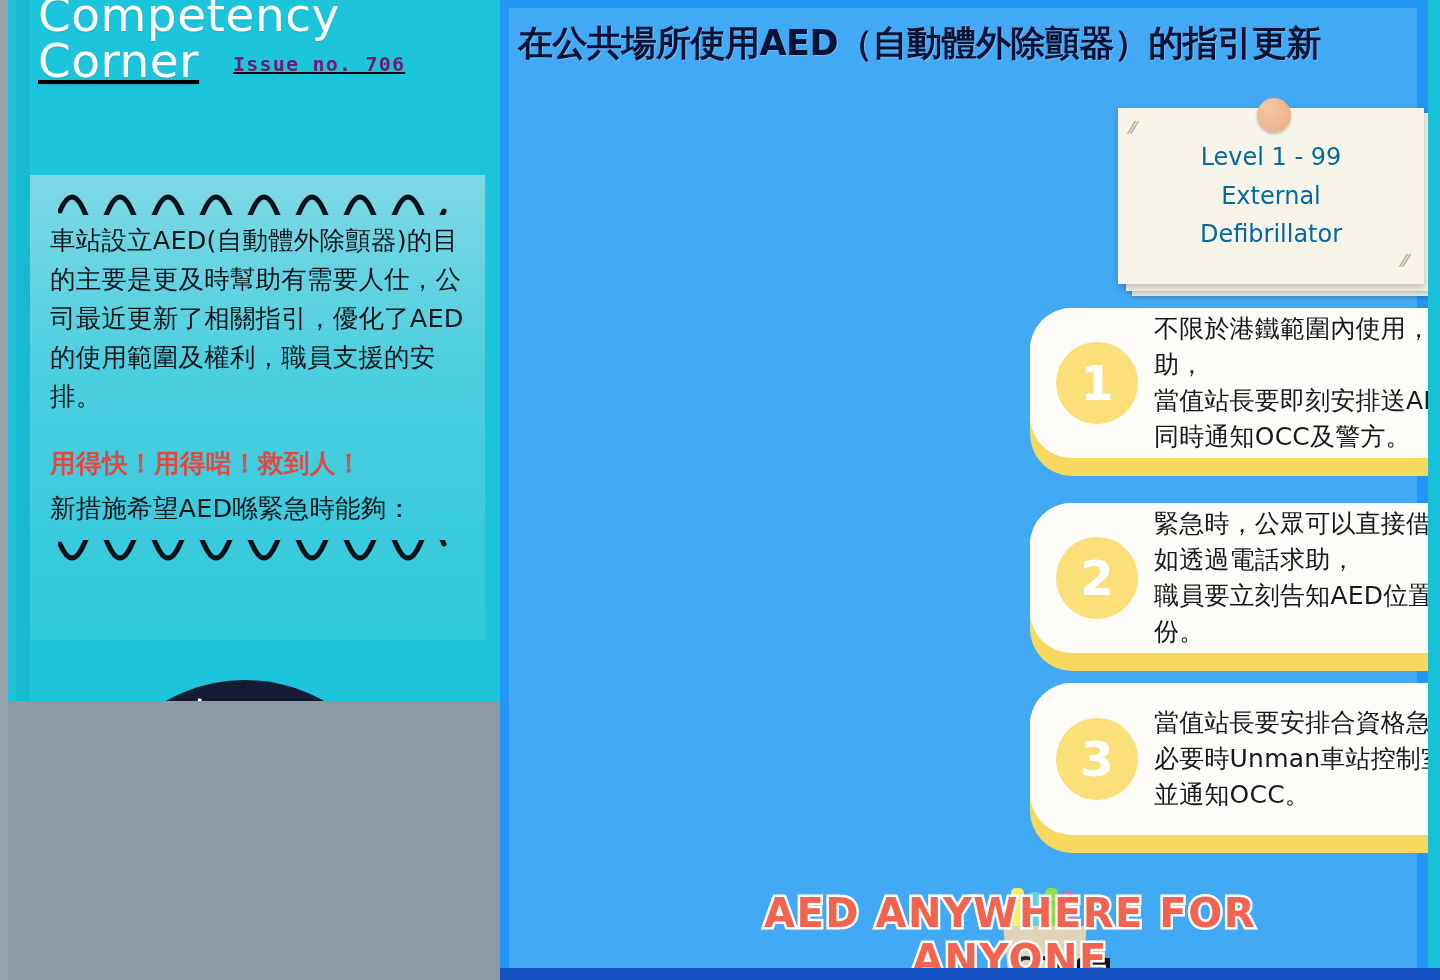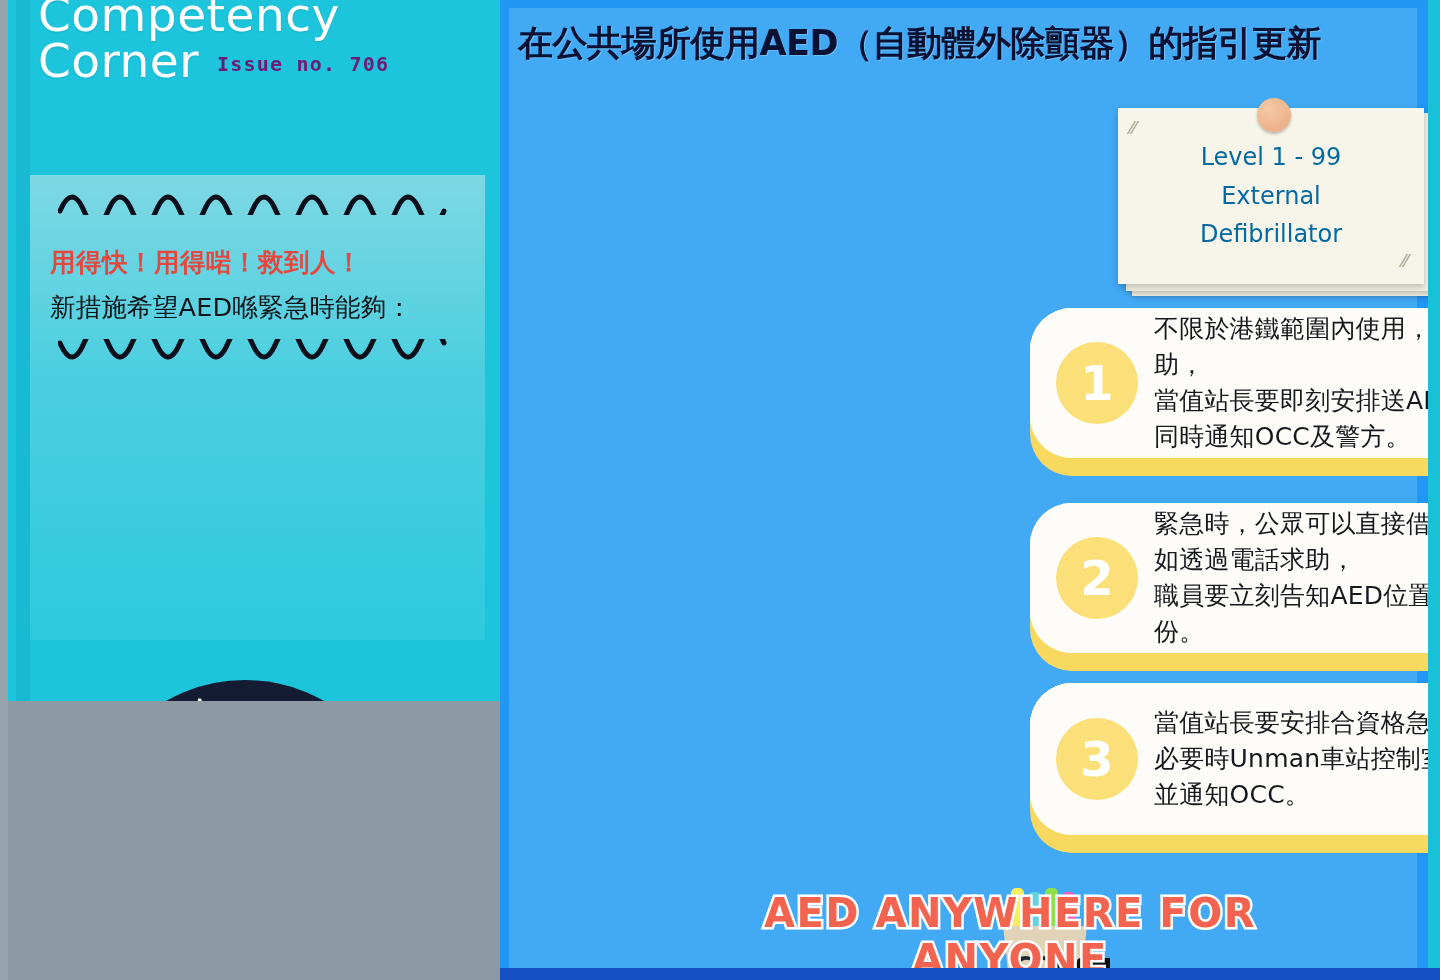--- a/index.html
+++ b/index.html
@@ -18,21 +18,21 @@
   }
   .left-edge-strip{position:absolute;left:0;top:0;width:8px;height:980px;background:#9aa4ad;}
   .left-edge-strip2{position:absolute;left:8px;top:0;width:14px;height:980px;background:#18b9d2;}
 
   .masthead{position:absolute;left:30px;top:-8px;width:450px;}
   .masthead-line{
     color:#ffffff;font-size:47px;line-height:0.98;font-weight:400;
     letter-spacing:0.5px;font-family:"DejaVu Sans",sans-serif;
     text-shadow:0 1px 2px rgba(0,0,0,0.10);
   }
-  .masthead-row{display:flex;align-items:flex-end;gap:18px;}
+  .masthead-row{display:flex;align-items:flex-end;gap:34px;text-decoration:underline;}
   .issue-no{
     color:#701a75;font-size:20px;font-weight:bold;letter-spacing:1.2px;
     font-family:"DejaVu Sans Mono",monospace;padding-bottom:8px;white-space:nowrap;
   }
 
   .bg-card{
     position:absolute;left:22px;top:175px;width:455px;height:465px;
     background:linear-gradient(180deg,#7fd8e4 0%,#4ccfe0 42%,#2ec9dd 100%);
   }
   .squiggle{display:block;width:400px;height:34px;margin:6px auto 0 auto;}
@@ -153,20 +153,21 @@
         <div class="issue-no">Issue no. 706</div>
       </div>
     </div>
 
     <div class="bg-card">
       <svg class="squiggle" viewBox="0 0 400 34" preserveAspectRatio="none">
         <path d="M2,30 Q14,2 26,30 T50,30 T74,30 T98,30 T122,30 T146,30 T170,30 T194,30 T218,30 T242,30 T266,30 T290,30 T314,30 T338,30 T362,30 T386,30" fill="none" stroke="#0b0f1a" stroke-width="5" stroke-linecap="round"></path>
       </svg>
 
 
+      <div class="bg-body">車站設立AED(自動體外除顫器)的目的主要是更及時幫助有需要人仕，公司最近更新了相關指引，優化了AED的使用範圍及權利，職員支援的安排。</div>
       <div class="gap" style="height:22px"></div>
       <div class="bg-body bg-red">用得快！用得啱！救到人！</div>
       <div class="bg-body">新措施希望AED喺緊急時能夠：</div>
 
       <svg class="squiggle-bottom" viewBox="0 0 400 32" preserveAspectRatio="none">
         <path d="M2,4 Q14,32 26,4 T50,4 T74,4 T98,4 T122,4 T146,4 T170,4 T194,4 T218,4 T242,4 T266,4 T290,4 T314,4 T338,4 T362,4 T386,4" fill="none" stroke="#0b0f1a" stroke-width="5" stroke-linecap="round"></path>
       </svg>
     </div>
 
     <div class="seal-wrap">

